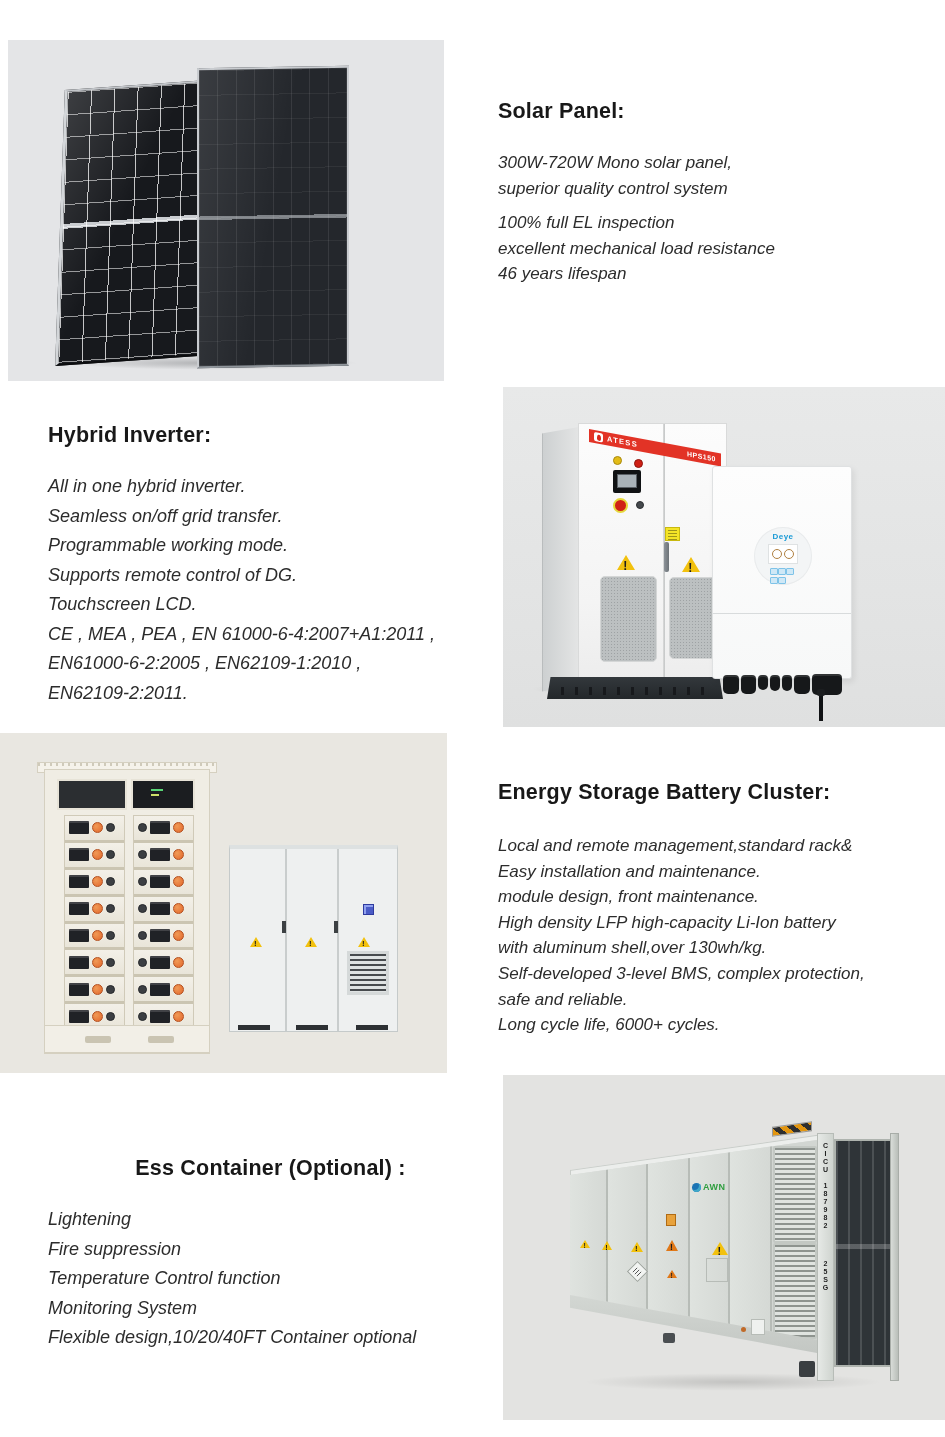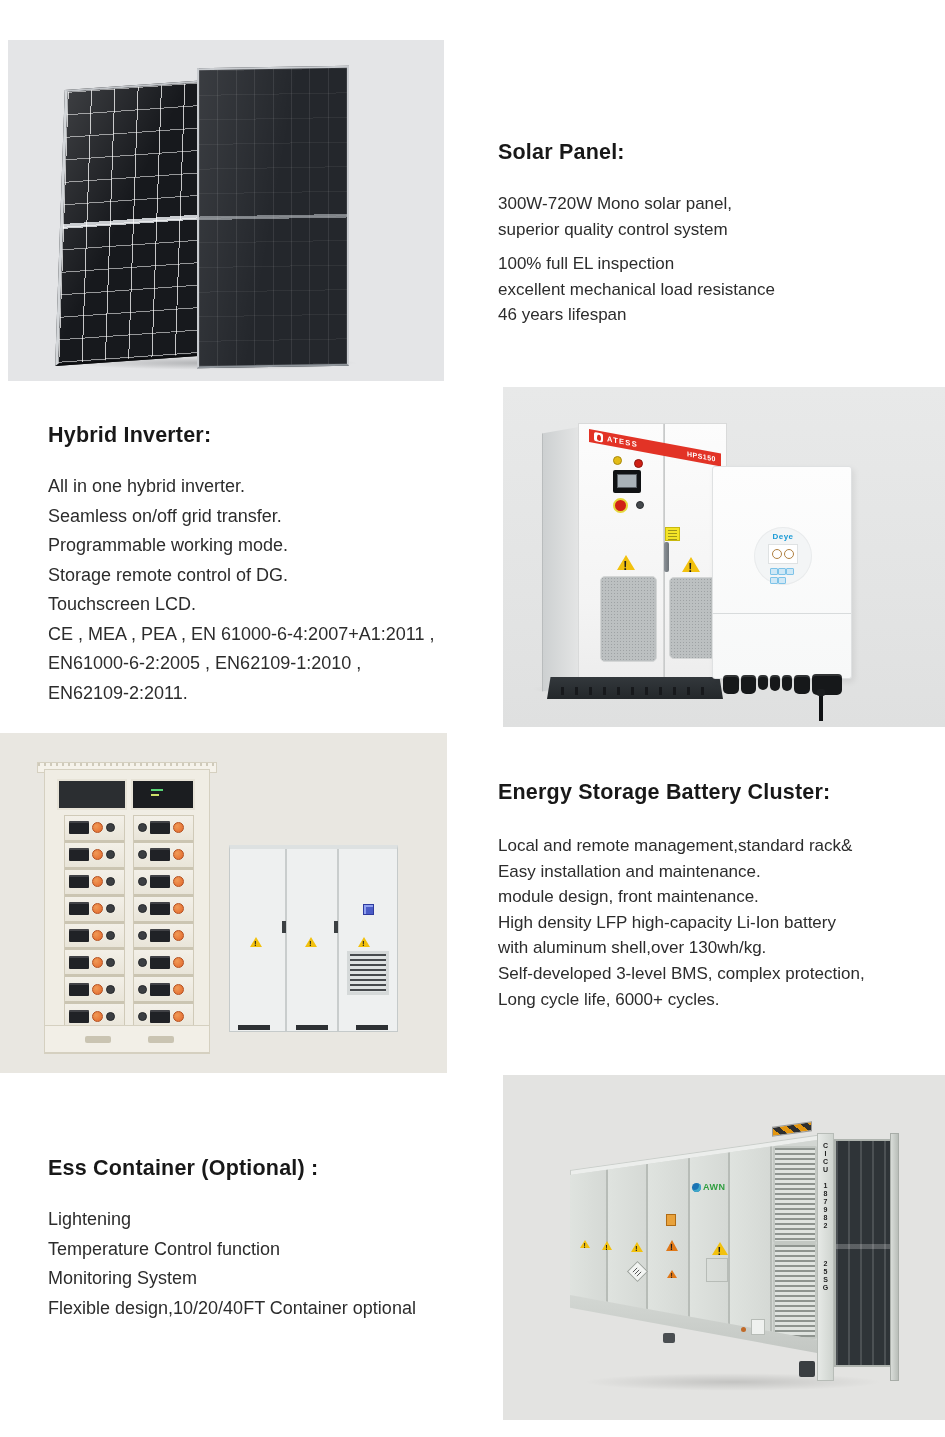--- a/index.html
+++ b/index.html
@@ -1,21 +1,21 @@
 <!DOCTYPE html>
 <html><head>
 <meta charset="utf-8">
 <style>
   html,body{margin:0;padding:0;background:#fff;}
   .page{position:relative;width:945px;height:1437px;background:#ffffff;overflow:hidden;
         font-family:"Liberation Sans", sans-serif;color:#2b2b2b;}
   .img-box{position:absolute;overflow:hidden;}
   .text-block{position:absolute;}
   .h{font-size:21.5px;font-weight:700;color:#181818;margin:0;letter-spacing:.2px;}
-  .para{margin:0;}
+  .para{margin:0;font-style:italic;}
   .left-col .para{font-size:18px;line-height:29.5px;color:#2c2c2c;}
   .right-col .para{font-size:17px;line-height:25.6px;color:#2c2c2c;}
   .para + .para{margin-top:9px;}
   .ln{display:block;white-space:nowrap;}
   i{display:block;font-style:normal;position:absolute;}
 
   
   #img-solar{left:8px;top:40px;width:436px;height:341px;background:#e4e5e7;}
   .sp-left{position:absolute;left:52px;top:45px;width:140px;height:272px;
     background-color:#17191d;
@@ -197,40 +197,40 @@
 <body>
 
 <div class="page">
 
   <div class="img-box" id="img-solar">
     <i class="sp-shadow"></i>
     <i class="sp-left"></i>
     <i class="sp-right"></i>
   </div>
 
-  <div class="text-block right-col" style="left:498px;top:99px;width:436px;margin-top:41px;">
+  <div class="text-block right-col" style="left:498px;top:99px;width:436px;">
     <h2 class="h" style="margin-bottom:26px;">Solar Panel:</h2>
     <p class="para">
       <span class="ln">300W-720W Mono solar panel,</span>
       <span class="ln">superior quality control system</span>
     </p>
     <p class="para">
       <span class="ln">100% full EL inspection</span>
       <span class="ln">excellent mechanical load resistance</span>
       <span class="ln">46 years lifespan</span>
     </p>
   </div>
 
   <div class="text-block left-col" style="left:48px;top:423px;width:445px;">
     <h2 class="h" style="margin-bottom:24px;">Hybrid Inverter:</h2>
     <p class="para">
       <span class="ln">All in one hybrid inverter.</span>
       <span class="ln">Seamless on/off grid transfer.</span>
       <span class="ln">Programmable working mode.</span>
-      <span class="ln">Storage remote control of DG.</span>
+      <span class="ln">Supports remote control of DG.</span>
       <span class="ln">Touchscreen LCD.</span>
       <span class="ln">CE , MEA , PEA , EN 61000-6-4:2007+A1:2011 ,</span>
       <span class="ln">EN61000-6-2:2005 , EN62109-1:2010 ,</span>
       <span class="ln">EN62109-2:2011.</span>
     </p>
   </div>
 
   <div class="img-box" id="img-inverter">
     <i class="cab-shadow"></i>
     <i class="cab-side"></i>
@@ -399,28 +399,30 @@
 
   <div class="text-block right-col" style="left:498px;top:780px;width:440px;">
     <h2 class="h" style="margin-bottom:28px;">Energy Storage Battery Cluster:</h2>
     <p class="para">
       <span class="ln">Local and remote management,standard rack&amp;</span>
       <span class="ln">Easy installation and maintenance.</span>
       <span class="ln">module design, front maintenance.</span>
       <span class="ln">High density LFP high-capacity Li-Ion battery</span>
       <span class="ln">with aluminum shell,over 130wh/kg.</span>
       <span class="ln">Self-developed 3-level BMS, complex protection,</span>
+      <span class="ln">safe and reliable.</span>
       <span class="ln">Long cycle life, 6000+ cycles.</span>
     </p>
   </div>
 
   <div class="text-block left-col" style="left:48px;top:1156px;width:445px;">
-    <h2 class="h" style="margin-bottom:24px;">Ess Container (Optional) :</h2>
+    <h2 class="h" style="margin-bottom:24px;text-align:center;">Ess Container (Optional) :</h2>
     <p class="para">
       <span class="ln">Lightening</span>
+      <span class="ln">Fire suppression</span>
       <span class="ln">Temperature Control function</span>
       <span class="ln">Monitoring System</span>
       <span class="ln">Flexible design,10/20/40FT Container optional</span>
     </p>
   </div>
 
   <div class="img-box" id="img-container">
     <i class="cont-shadow"></i>
     <i class="cont-top-rail"></i>
     <i class="hazard"></i>

